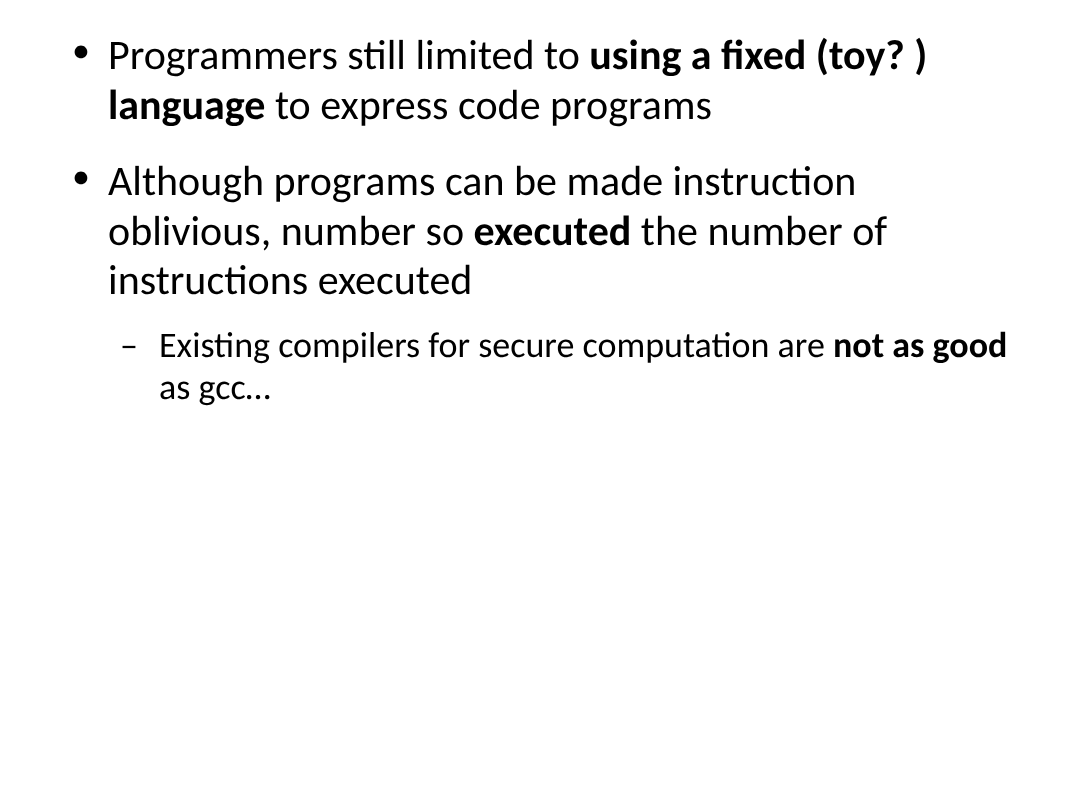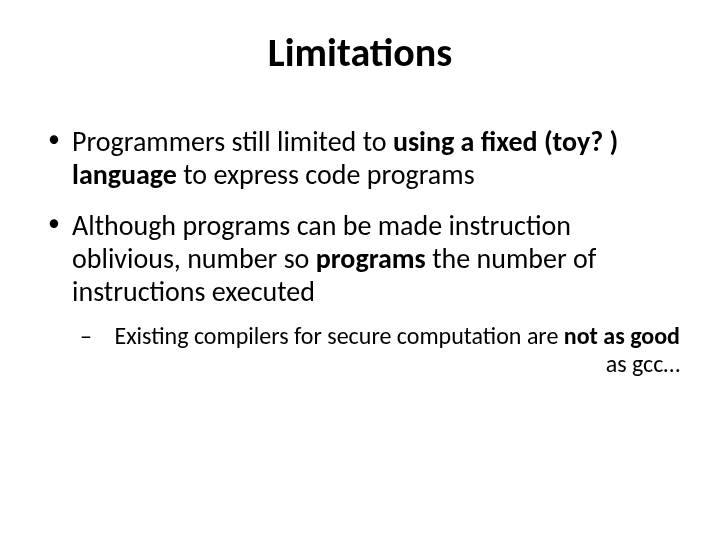--- a/index.html
+++ b/index.html
@@ -2,40 +2,39 @@
 <html><head>
 <meta charset="utf-8">
 <style>
   * { margin: 0; padding: 0; box-sizing: border-box; }
   html, body { width: 720px; height: 540px; background: #fff; font-family: Calibri, "Segoe UI", Arial, sans-serif; color: #000; }
   .slide { width: 720px; height: 540px; padding: 20px 40px 40px 40px; position: relative; }
   .title { font-size: 40px; font-weight: 700; text-align: center; margin-top: 8px; margin-bottom: 48px; }
   ul.level1 { list-style: none; padding-left: 0; }
   ul.level1 > li { font-size: 28px; line-height: 1.18; margin-bottom: 18px; padding-left: 32px; position: relative; }
   ul.level1 > li::before { content: "•"; position: absolute; left: 8px; top: 0; font-size: 24px; }
-  ul.level2 { list-style: none; padding-left: 0; margin-top: 14px; text-align: right; }
+  ul.level2 { list-style: none; padding-left: 0; margin-top: 14px; }
   ul.level2 > li { font-size: 24px; line-height: 1.18; padding-left: 34px; position: relative; }
   ul.level2 > li::before { content: "–"; position: absolute; left: 8px; top: 0; font-size: 24px; }
   b { font-weight: 700; }
 </style>
 </head>
 <body>
 
 <div class="slide">
-  <h1 class="title">Limitations</h1>
 
   <ul class="level1">
 
     <li>
       <span>Programmers still limited to </span><b>using a fixed (toy? ) language</b><span> to express code programs</span>
     </li>
 
 
     <li>
-      <span>Although programs can be made instruction oblivious, number so </span><b>programs</b><span> the number of instructions executed</span>
+      <span>Although programs can be made instruction oblivious, number so </span><b>executed</b><span> the number of instructions executed</span>
 
       <ul class="level2">
         <li>
           <span>Existing compilers for secure computation are </span><b>not as good</b><span> as gcc…</span>
         </li>
       </ul>
     </li>
 
   </ul>
 </div>

